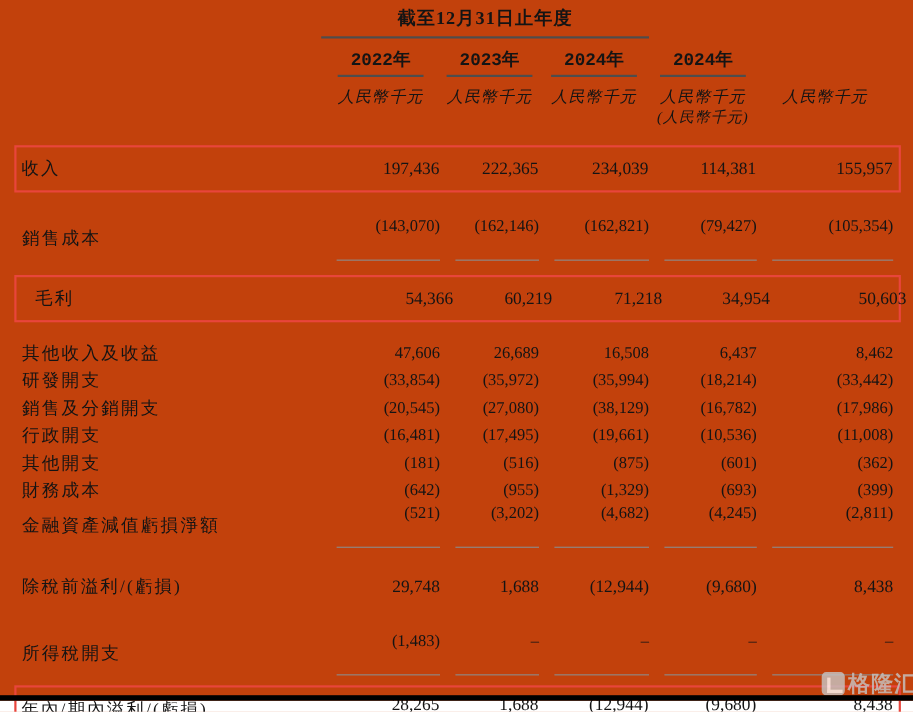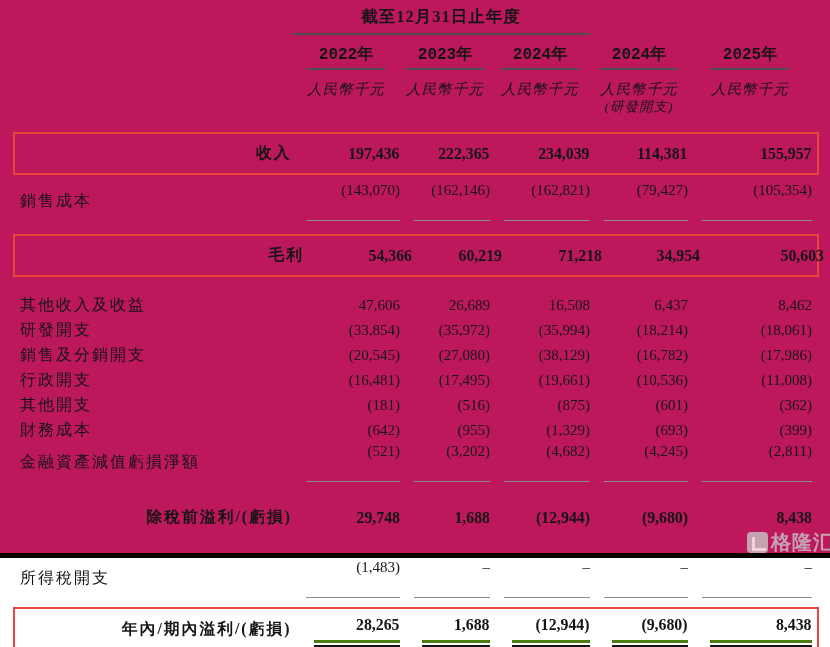--- a/index.html
+++ b/index.html
@@ -1,18 +1,18 @@
 <!DOCTYPE html>
 <html><head>
 <meta charset="utf-8">
 <style>
   html,body{margin:0;padding:0;background:#ffffff;}
   body{width:830px;height:647px;overflow:hidden;
        font-family:"Liberation Serif","DejaVu Serif",serif;color:#141414;}
-  .page{position:relative;width:830px;height:558px;background:#be185d;}
+  .page{position:relative;width:830px;height:637px;background:#c2410c;}
   .sheet{position:absolute;left:20px;top:6px;width:792px;}
 
   
   .grid{display:grid;grid-template-columns:272px 108px 90px 100px 98px 124px;align-items:end;}
 
   
   .hgroups .g{font-weight:bold;font-size:16.5px;text-align:center;letter-spacing:1px;
               border-bottom:2px solid #4d4d4d;padding-bottom:5px;}
   .hgroups .g1{grid-column:2/5;}
   .hgroups .g2{grid-column:5/7;margin-left:20px;}
@@ -22,37 +22,37 @@
                    border-bottom:2px solid #4d4d4d;padding:0 12px 3px 12px;}
   .hunits{margin-top:11px;align-items:start;}
   .hunits .uc{text-align:center;font-style:italic;font-size:14.5px;letter-spacing:1px;line-height:17px;}
   .hunits .note{display:block;font-size:13.5px;}
 
   
   .row{height:25px;align-items:center;}
   .lbl{font-size:16px;letter-spacing:2px;white-space:nowrap;}
   .num{text-align:right;font-size:15px;white-space:nowrap;}
   .num span{display:block;margin-left:14px;}
-  .bold .lbl,.bold .num{font-weight:bold;font-size:15.8px;text-align:right;}
+  .bold .lbl,.bold .num{font-weight:normal;font-size:15.8px;}
 
   
   .ul .num span{border-bottom:1.6px solid #8c8c8c;padding-bottom:21px;}
 
   
   .dbl .num span{position:relative;margin-left:22px;border-bottom:3px solid #4d7c0f;padding-bottom:6px;}
   .dbl .num span::after{content:"";position:absolute;left:0;right:0;bottom:-7px;
                         border-bottom:2px solid #141414;}
 
   
   .hlbox{border:2.5px solid #e8453c;margin:0 -7px;padding:7px 4.5px;}
   .hlbox.last{padding-bottom:13px;}
 
   
   .m-box1{margin-top:17px;}
-  .m-cos{margin-top:7px;}
+  .m-cos{margin-top:23px;}
   .m-box2{margin-top:27px;padding-left:17px;}
   .m-ops{margin-top:16px;}
   .m-pbt{margin-top:37px;}
   .m-tax{margin-top:29px;}
   .m-box3{margin-top:23px;}
 
   
   .wm{position:absolute;right:-4px;bottom:2px;display:flex;align-items:center;gap:3px;
       opacity:.8;font-family:"Liberation Sans","DejaVu Sans",sans-serif;}
   .wm-logo{width:21px;height:21px;border-radius:4px;background:#c6c6c6;position:relative;}
@@ -72,29 +72,28 @@
     <div class="grid hgroups">
       <div class="g g1">截至12月31日止年度</div>
     </div>
 
     <div class="grid hyears">
       <div></div>
       <div class="yc"><span>2022年</span></div>
       <div class="yc"><span>2023年</span></div>
       <div class="yc"><span>2024年</span></div>
       <div class="yc"><span>2024年</span></div>
-      <div class="yc"><span>2025年</span></div>
     </div>
 
     <div class="grid hunits">
       <div></div>
       <div class="uc"><span>人民幣千元</span><span class="note"></span></div>
       <div class="uc"><span>人民幣千元</span><span class="note"></span></div>
       <div class="uc"><span>人民幣千元</span><span class="note"></span></div>
-      <div class="uc"><span>人民幣千元</span><span class="note">(研發開支)</span></div>
+      <div class="uc"><span>人民幣千元</span><span class="note">(人民幣千元)</span></div>
       <div class="uc"><span>人民幣千元</span><span class="note"></span></div>
     </div>
 
     <div class="hlbox m-box1">
       <div class="grid row bold">
         <div class="lbl">收入</div>
         <div class="num">
             <span>197,436</span>
           </div>
         <div class="num">
@@ -179,21 +178,21 @@
         <div class="num">
             <span>(35,972)</span>
           </div>
         <div class="num">
             <span>(35,994)</span>
           </div>
         <div class="num">
             <span>(18,214)</span>
           </div>
         <div class="num">
-            <span>(18,061)</span>
+            <span>(33,442)</span>
           </div>
       </div>
       <div class="grid row">
         <div class="lbl">銷售及分銷開支</div>
         <div class="num">
             <span>(20,545)</span>
           </div>
         <div class="num">
             <span>(27,080)</span>
           </div>

